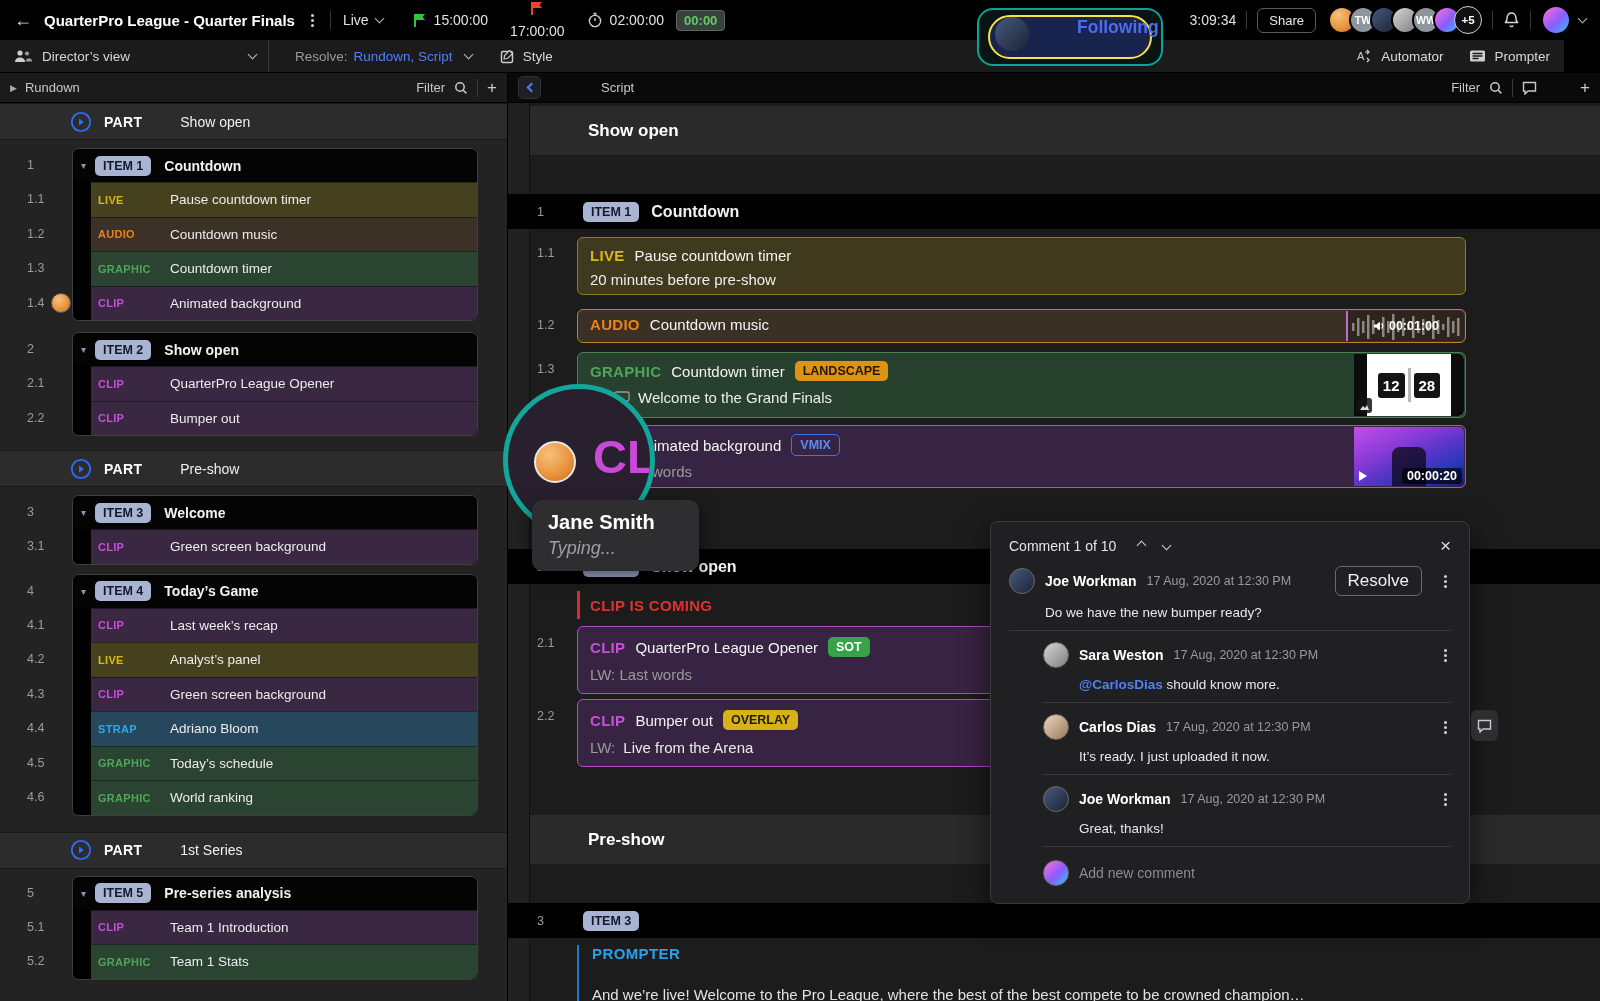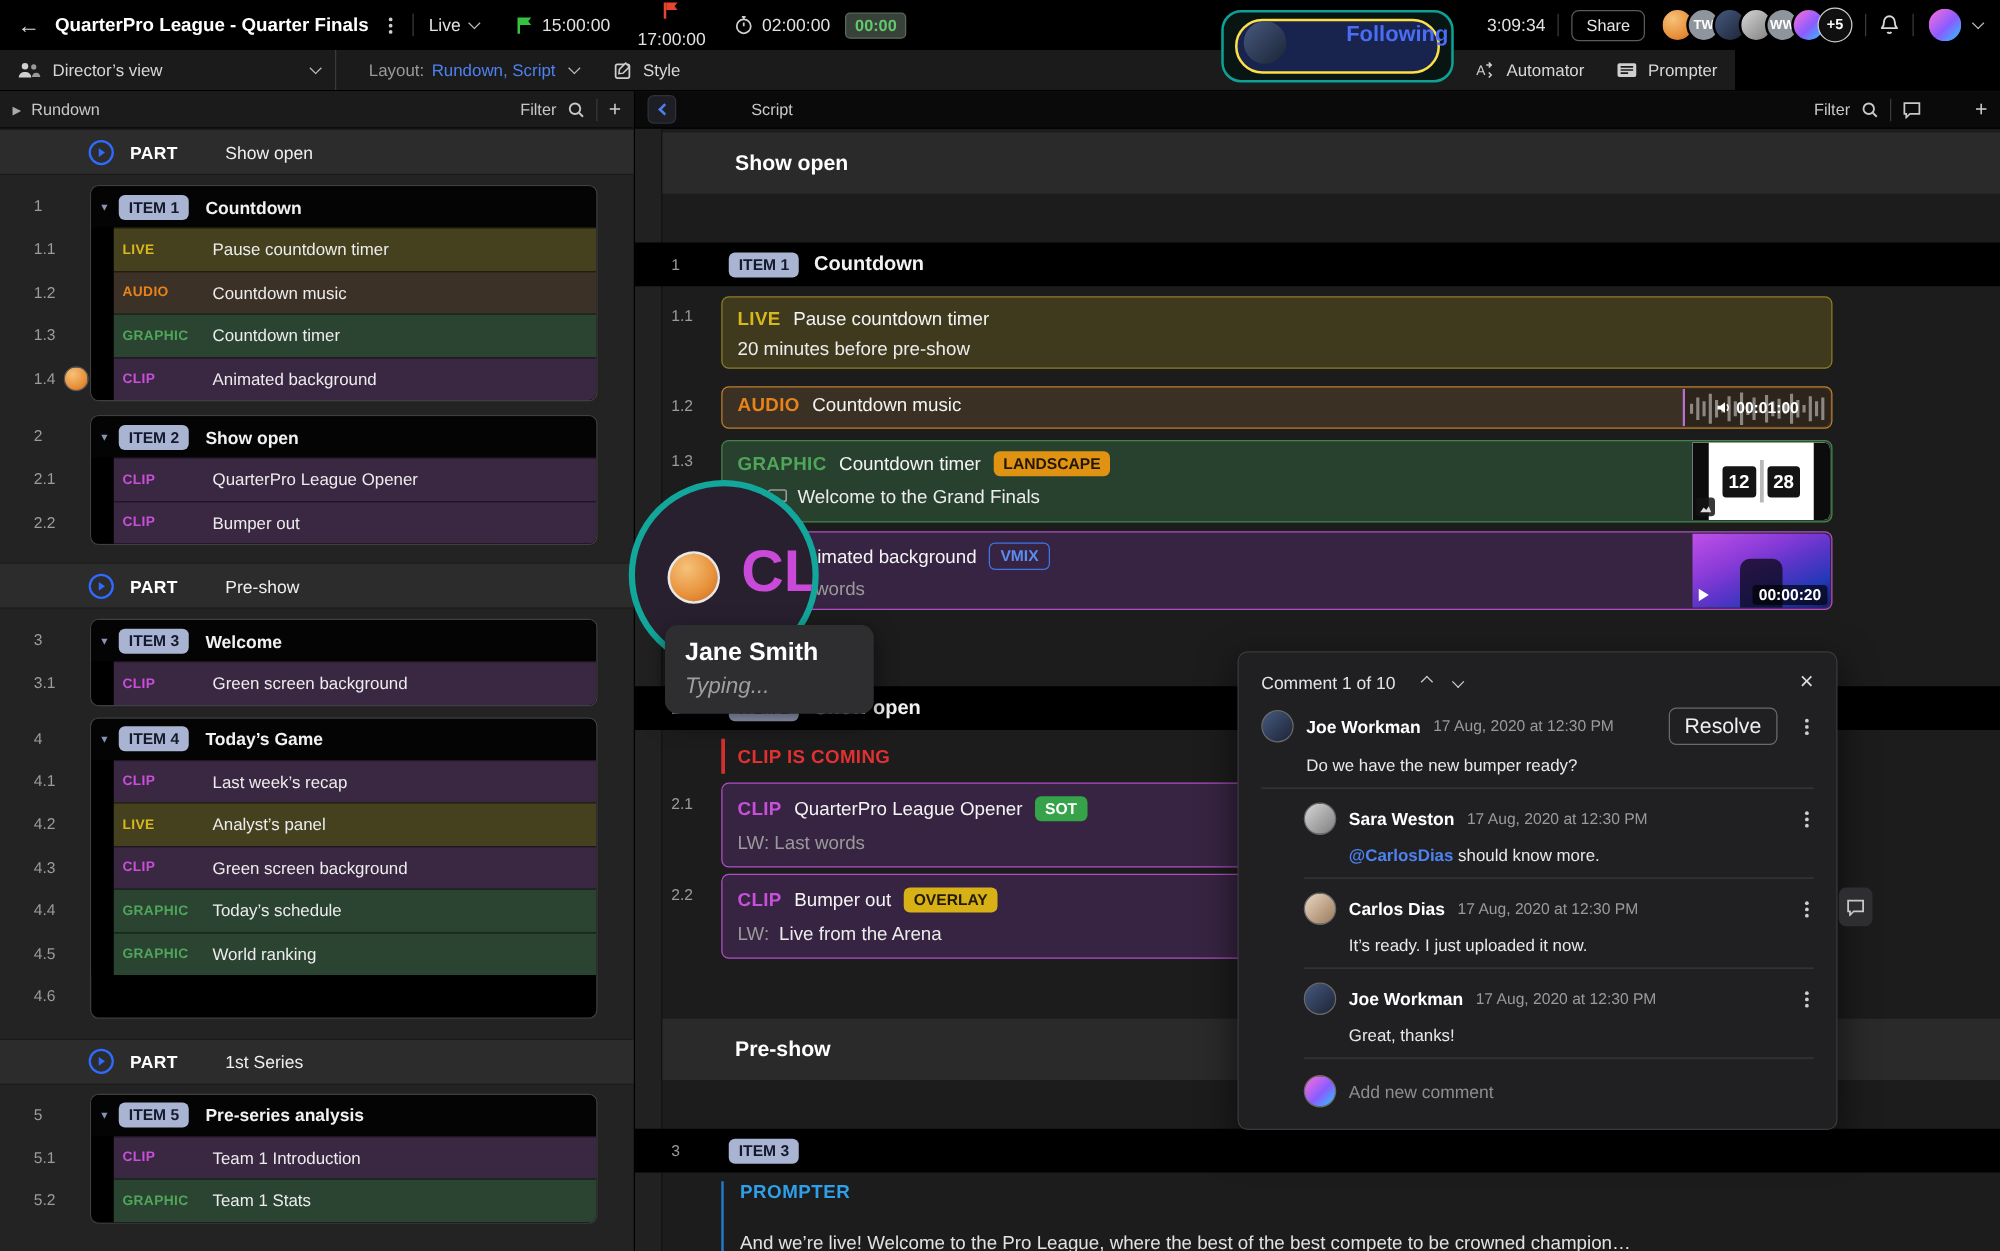--- a/index.html
+++ b/index.html
@@ -29,21 +29,21 @@
   .av-orange { background:radial-gradient(circle at 35% 30%, #f5c27b, #e8913a 60%, #c96a1e); }
   .av-gray { background:#8f959d; }
   .av-dark { background:linear-gradient(135deg,#46597e,#1c2436); }
   .av-bw { background:linear-gradient(135deg,#d6d6d6,#7e7e7e); }
   .av-pinkblue { background:linear-gradient(135deg,#ff6fd8 0%, #8a5cff 55%, #29c8ff 100%); }
   .av-carlos { background:linear-gradient(135deg,#ead6c2,#9a7a5a); }
   .av-more { background:#101010; border:1.5px solid #cfcfcf; font-size:11.5px; }
   .bell-wrap, .icon-btn { cursor:pointer; display:flex; align-items:center; }
 
   
-  .toolbar { position:absolute; left:0; top:40px; width:1388px; height:33px; background:#1b1b1b;
+  .toolbar { position:absolute; left:0; top:40px; width:1564px; height:33px; background:#1b1b1b;
     border-bottom:1px solid #000; display:flex; align-items:center; padding:0 14px; gap:12px; font-size:13.5px; }
   .tbar-label { color:#d8d8d8; }
   .tbar-dim { color:#9a9a9a; }
   .tbar-link { color:#4d82f0; }
   .toolbar .vdiv { height:32px; }
   .tbar-right { margin-left:auto; display:flex; align-items:center; gap:26px; }
 
   
   .rundown { position:absolute; left:0; top:73px; width:508px; height:928px; background:#232323;
     border-right:1px solid #000; overflow:hidden; }
@@ -247,21 +247,21 @@
         <circle cx="6" cy="4" r="2.6" fill="#cfcfcf"></circle>
         <circle cx="13" cy="4.5" r="2.1" fill="#9a9a9a"></circle>
         <path d="M1 13c0-2.8 2.2-4.4 5-4.4S11 10.2 11 13z" fill="#cfcfcf"></path>
         <path d="M11.5 12.6c.3-2.2 1.7-3.4 3.6-3.4 1.6 0 2.9 1.2 3.2 3.4z" fill="#9a9a9a"></path>
       </svg>
     <span class="tbar-label">Director’s view</span>
     <span class="chev-d" style="margin-left:110px;"></span>
   </span>
   <span class="vdiv"></span>
   <span class="flex" style="gap:6px; margin-left:14px;">
-    <span class="tbar-dim">Layout:</span>
+    <span class="tbar-dim">Resolve:</span>
     <span class="tbar-link">Rundown, Script</span>
     <span class="chev-d" style="margin-left:6px;"></span>
   </span>
   <span class="flex" style="gap:8px; margin-left:16px;">
     <svg width="15" height="15" viewBox="0 0 15 15">
         <rect x="1.5" y="2.5" width="11" height="11" rx="1.5" fill="none" stroke="#cfcfcf" stroke-width="1.4"></rect>
         <path d="M9.5 1.5l3 3-5 5-3.4.4.4-3.4z" fill="#1b1b1b" stroke="#cfcfcf" stroke-width="1.2"></path>
       </svg>
     <span class="tbar-label">Style</span>
   </span>
@@ -432,20 +432,26 @@
       <div class="ic-row">
           <div class="rrow r-live">
             <span class="rtype t-live">LIVE</span>
             <span class="rtitle">Analyst’s panel</span>
           </div>
         </div>
       <div class="ic-row">
           <div class="rrow r-clip">
             <span class="rtype t-clip">CLIP</span>
             <span class="rtitle">Green screen background</span>
+          </div>
+        </div>
+      <div class="ic-row">
+          <div class="rrow r-strap">
+            <span class="rtype t-strap">STRAP</span>
+            <span class="rtitle">Adriano Bloom</span>
           </div>
         </div>
       <div class="ic-row">
           <div class="rrow r-graphic">
             <span class="rtype t-graphic">GRAPHIC</span>
             <span class="rtitle">Today’s schedule</span>
           </div>
         </div>
       <div class="ic-row">
           <div class="rrow r-graphic">

